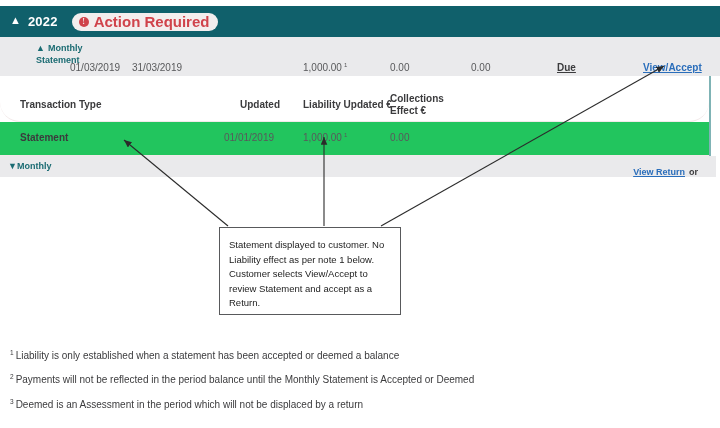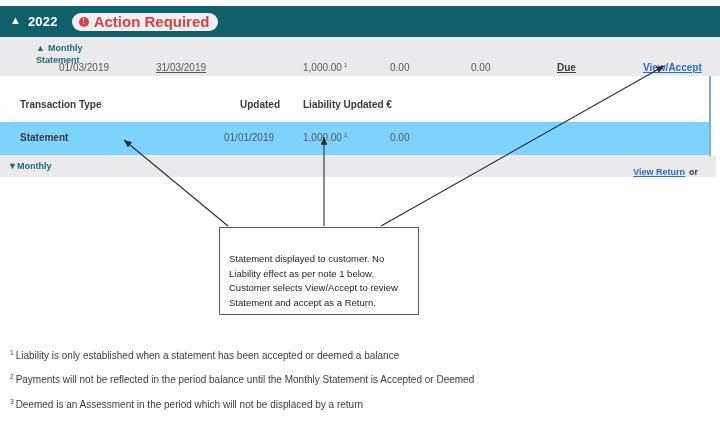--- a/index.html
+++ b/index.html
@@ -132,21 +132,21 @@
   .txn-head .hcell {
     position: absolute;
     font-size: 10px;
     font-weight: bold;
     color: #3b3b3d;
     line-height: 12px;
   }
   .txn-row {
     position: relative;
     height: 33px;
-    background: #7dd3fc;
+    background: #22c55e;
     border-bottom: 1px solid #f2e9e9;
   }
   .txn-row .rcell {
     position: absolute;
     top: 10px;
     font-size: 10px;
     color: #58595b;
     white-space: nowrap;
   }
   .txn-row .rcell.strong {
@@ -178,25 +178,25 @@
     color: #3b3b3d;
     font-size: 9px;
     font-weight: bold;
     margin-left: 4px;
   }
 
   
   .callout {
     position: absolute;
     left: 219px; top: 227px;
-    width: 200px; height: 88px;
+    width: 182px; height: 88px;
     border: 1px solid #58595b;
     background: #ffffff;
     box-sizing: border-box;
-    padding: 24px 8px 0 9px;
+    padding: 10px 8px 0 9px;
   }
   .callout p {
     margin: 0;
     font-size: 9.5px;
     line-height: 14.5px;
     color: #1c1c1c;
   }
 
   
   .arrows {
@@ -233,34 +233,35 @@
   <span class="action-badge">
     <span class="badge-icon">!</span>
     <span class="badge-text">Action Required</span>
   </span>
 </div>
 
 <div class="summary-row">
   <div class="ms-toggle">
     <span class="chev-t">▲</span><span>Monthly Statement</span>
   </div>
-  <span class="cell" style="left:59px; top:25px;">01/03/2019</span>
-  <span class="cell" style="left:156px; top:25px;text-decoration:underline;">31/03/2019</span>
+  <span class="cell" style="left:70px; top:25px;">01/03/2019</span>
+  <span class="cell" style="left:132px; top:25px;">31/03/2019</span>
   <span class="cell" style="left:303px; top:25px;"><span>1,000.00</span><span class="sup">1</span></span>
   <span class="cell" style="left:390px; top:25px;">0.00</span>
   <span class="cell" style="left:471px; top:25px;">0.00</span>
   <span class="cell dark" style="left:557px; top:25px;">Due</span>
   <span class="link" style="position:absolute; left:643px; top:25px;">View/Accept</span>
 </div>
 
 <div class="txn-table">
   <div class="txn-head">
     <span class="hcell" style="left:20px; top:23px;">Transaction Type</span>
     <span class="hcell" style="left:240px; top:23px;">Updated</span>
     <span class="hcell" style="left:303px; top:23px;">Liability Updated €</span>
+    <span class="hcell" style="left:390px; top:17px; width:60px; white-space:normal;">Collections Effect €</span>
   </div>
   <div class="txn-row">
     <span class="rcell strong" style="left:20px;">Statement</span>
     <span class="rcell" style="left:224px;">01/01/2019</span>
     <span class="rcell" style="left:303px;"><span>1,000.00</span><span class="sup">1</span></span>
     <span class="rcell" style="left:390px;">0.00</span>
   </div>
 </div>
 
 <div class="monthly-row">

